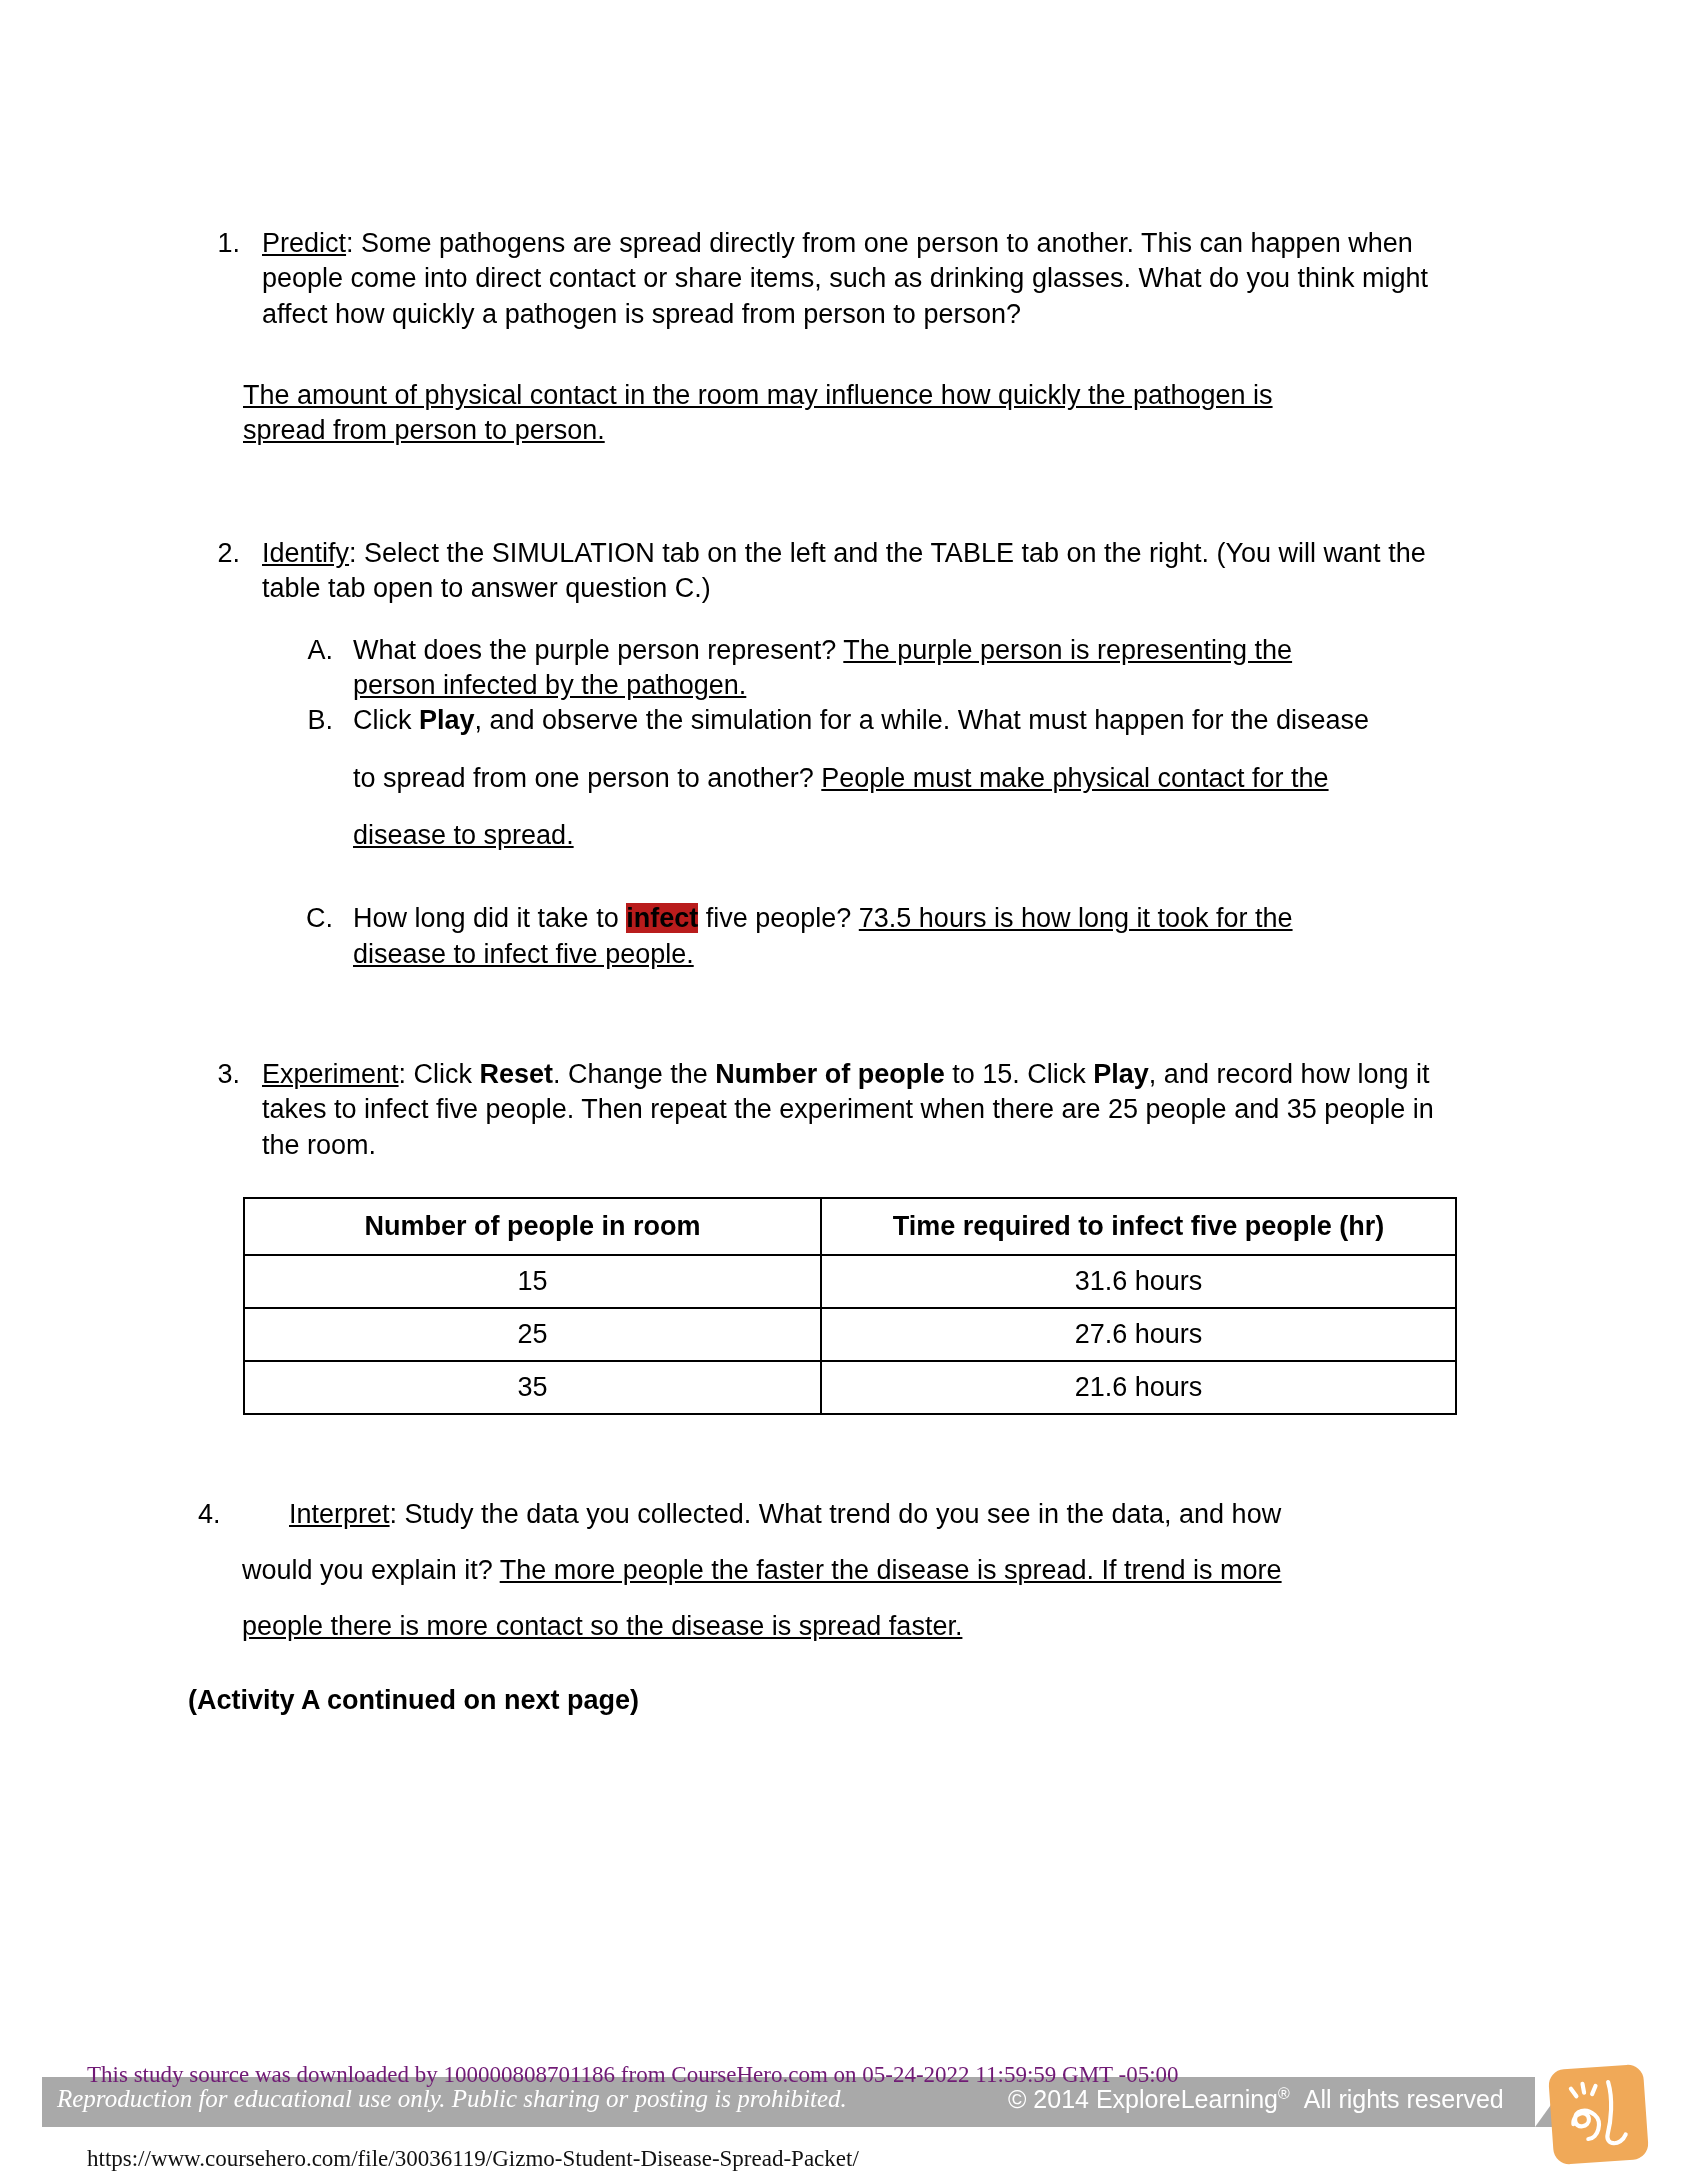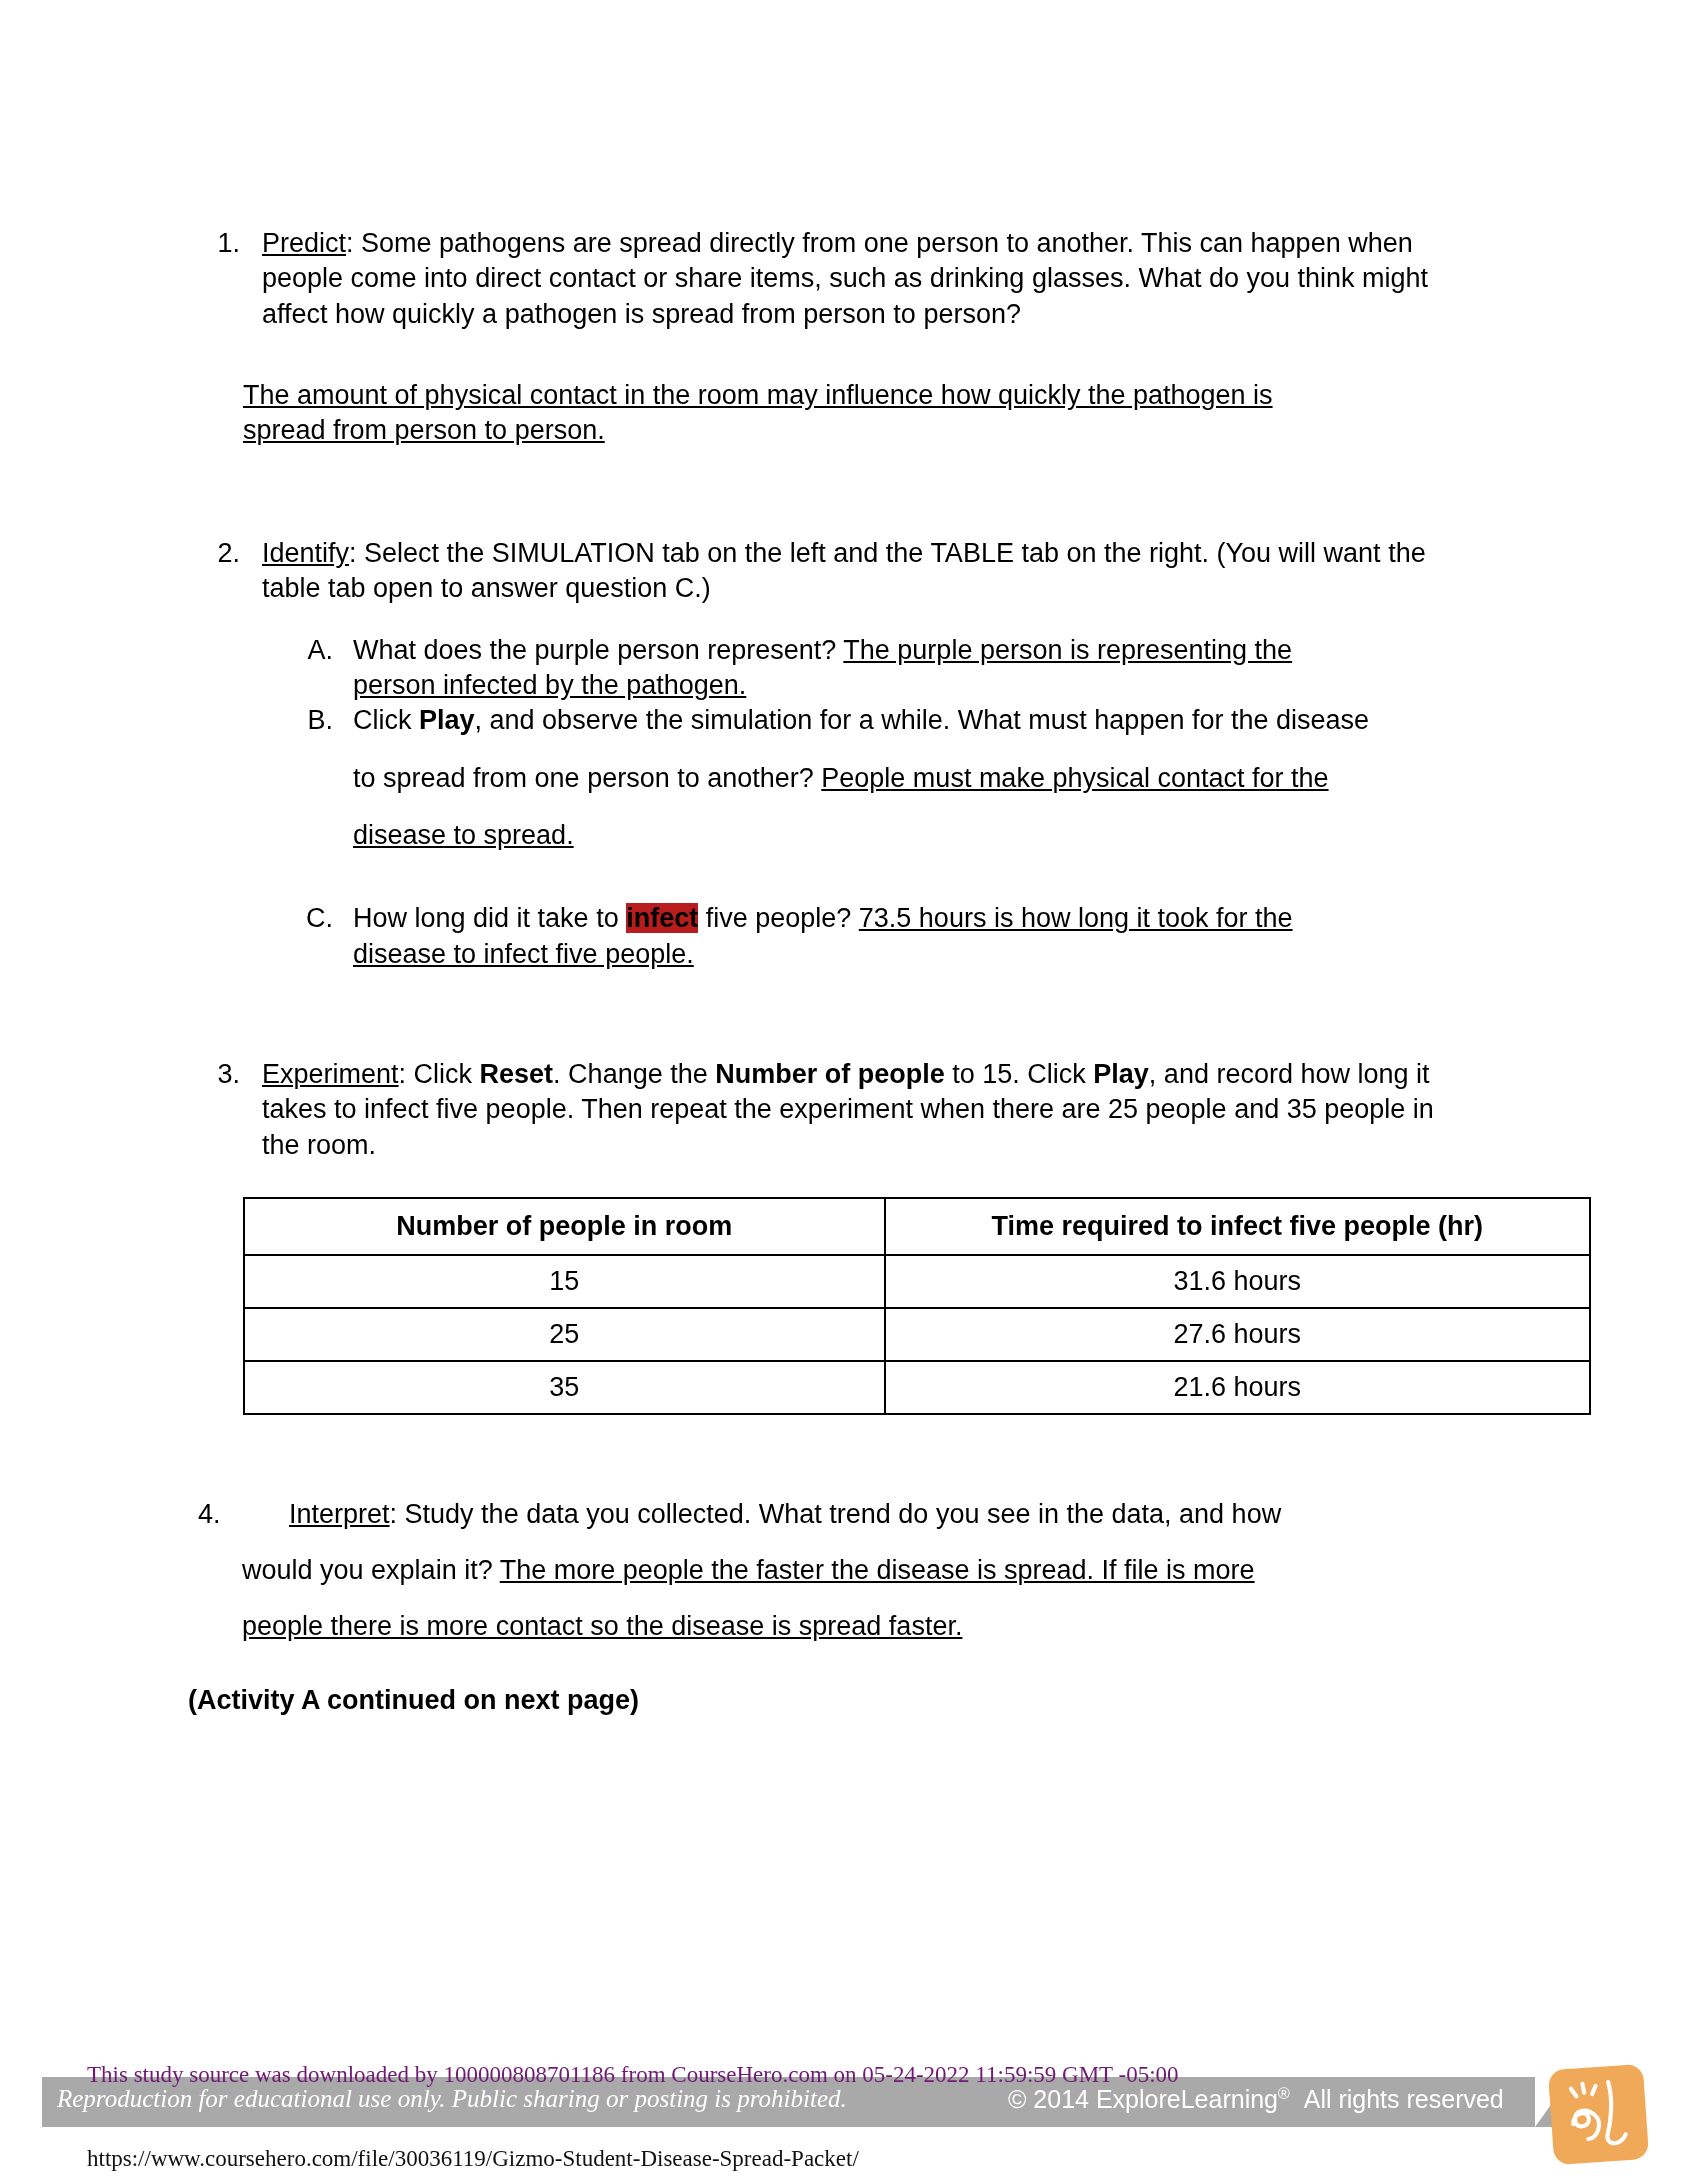--- a/index.html
+++ b/index.html
@@ -73,21 +73,21 @@
     width: 1247px;
     font-size: 27px;
     line-height: 1.31;
   }
   .spacer-md { height: 46px; }
 
   
   .data-table {
     margin-left: 243px;
     border-collapse: collapse;
-    width: 1348px;
+    width: 1214px;
     font-size: 27px;
   }
   .data-table th,
   .data-table td {
     border: 2px solid #000000;
     text-align: center;
     padding: 10px 17px;
     font-weight: normal;
   }
   .data-table th {
@@ -277,21 +277,21 @@
           <td>35</td>
           <td>21.6 hours</td>
         </tr>
       </tbody>
     </table>
 
     <div style="height:71px;"></div>
 
     <div class="q4wrap">
       <div><span class="q4-num">4.</span><span class="u">Interpret</span><span>: Study the data you collected. What trend do you see in the data, and how</span></div>
-      <div style="margin-left:44px;"><span>would you explain it? </span><span class="ans">The more people the faster the disease is spread. If file is more</span></div>
+      <div style="margin-left:44px;"><span>would you explain it? </span><span class="ans">The more people the faster the disease is spread. If trend is more</span></div>
       <div style="margin-left:44px;"><span class="ans">people there is more contact so the disease is spread faster.</span></div>
     </div>
 
     <div class="continued">(Activity A continued on next page)</div>
 
   </div>
 
   <div class="footer-zone">
     <div class="gray-bar"></div>
     <div class="ch-line">This study source was downloaded by 100000808701186 from CourseHero.com on 05-24-2022 11:59:59 GMT -05:00</div>

